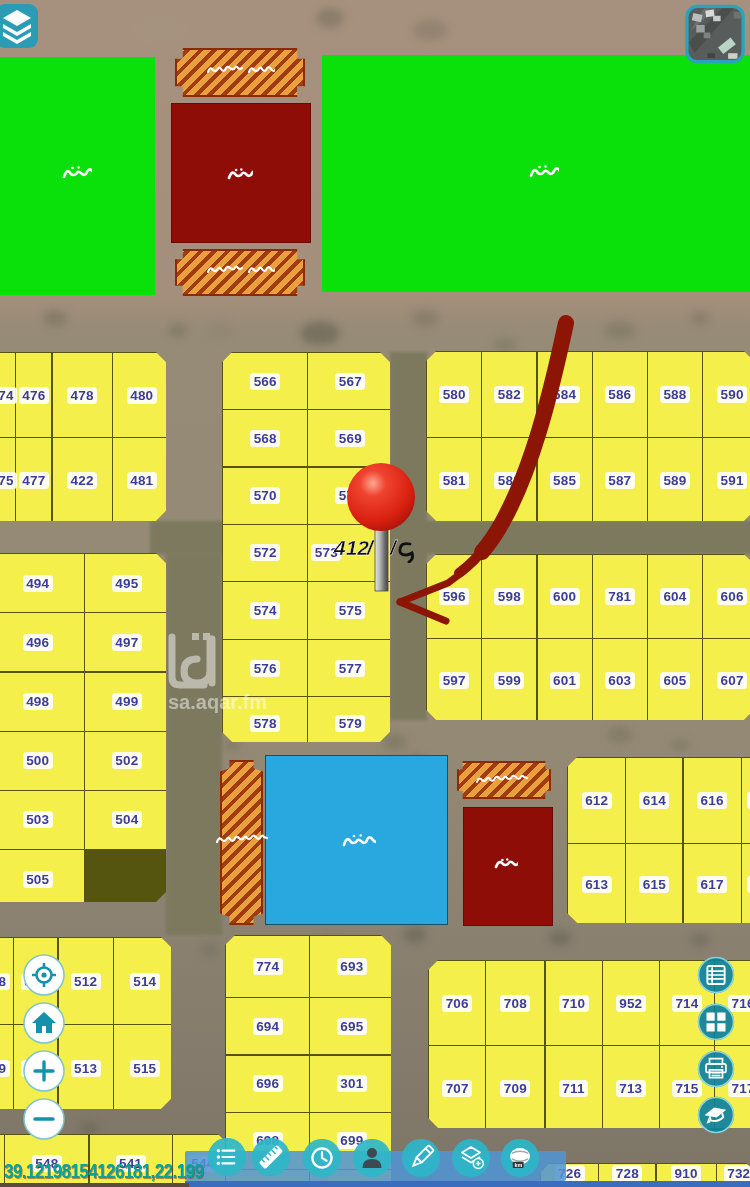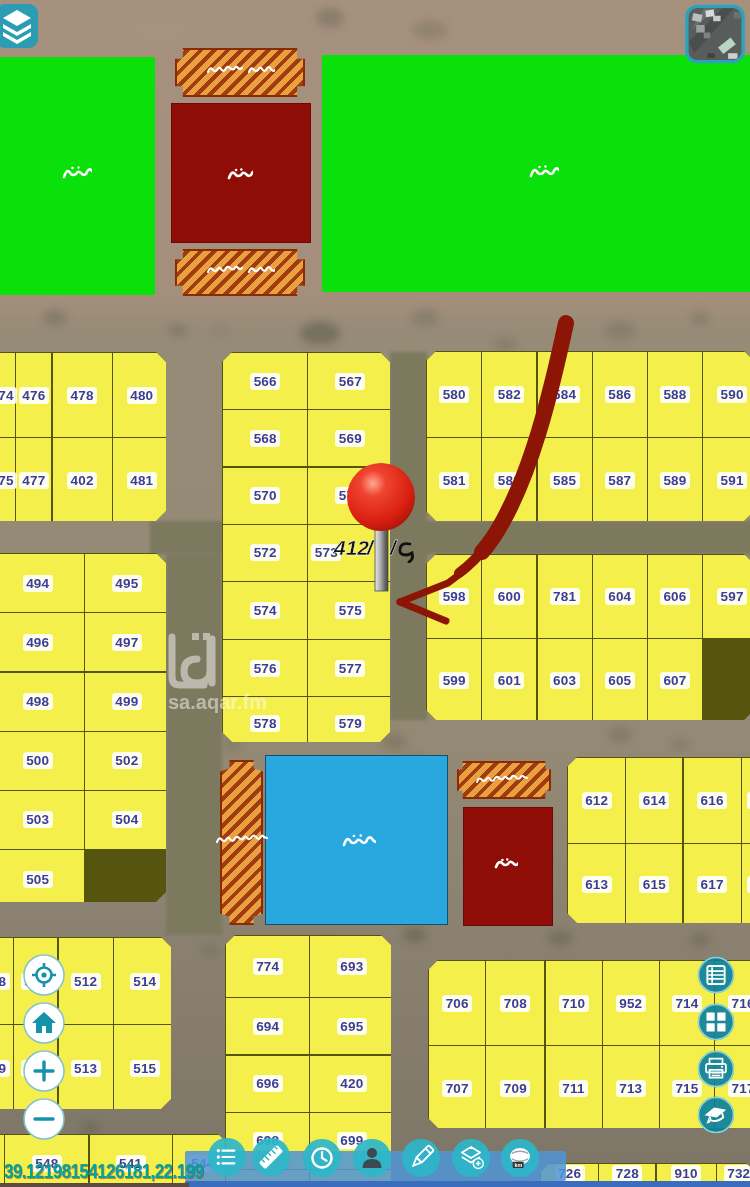--- a/index.html
+++ b/index.html
@@ -104,21 +104,21 @@
 <div class="cell">
         <span class="num">480</span>
       </div>
 <div class="cell">
         <span class="num" style="transform:translateX(9px)">475</span>
       </div>
 <div class="cell">
         <span class="num">477</span>
       </div>
 <div class="cell">
-        <span class="num">402</span>
+        <span class="num">422</span>
       </div>
 <div class="cell">
         <span class="num">481</span>
       </div>
 </div>
 
 <div class="blk" style="left:222px;top:352px;width:168px;height:390px;grid-template-columns:84px 84px;grid-template-rows:56px 56px 56px 56px 57px 56px 53px;z-index:2;clip-path:polygon(10px 0,calc(100% - 10px) 0,100% 10px,100% calc(100% - 10px),calc(100% - 10px) 100%,10px 100%,0 calc(100% - 10px),0 10px)">
 <div class="cell">
         <span class="num">566</span>
       </div>
@@ -232,20 +232,23 @@
       </div>
 <div class="cell">
         <span class="num">504</span>
       </div>
 <div class="cell">
         <span class="num">505</span>
       </div>
 </div>
 
 <div class="blk" style="left:426px;top:554px;width:328px;height:166px;grid-template-columns:54px 54px 54px 54px 54px 58px;grid-template-rows:83px 83px;z-index:2;clip-path:polygon(10px 0,calc(100% - 10px) 0,100% 10px,100% calc(100% - 10px),calc(100% - 10px) 100%,10px 100%,0 calc(100% - 10px),0 10px)">
+<div class="cell">
+        <span class="num">596</span>
+      </div>
 <div class="cell">
         <span class="num">598</span>
       </div>
 <div class="cell">
         <span class="num">600</span>
       </div>
 <div class="cell">
         <span class="num">781</span>
       </div>
 <div class="cell">
@@ -325,21 +328,21 @@
 <div class="cell">
         <span class="num">694</span>
       </div>
 <div class="cell">
         <span class="num">695</span>
       </div>
 <div class="cell">
         <span class="num">696</span>
       </div>
 <div class="cell">
-        <span class="num">420</span>
+        <span class="num">301</span>
       </div>
 <div class="cell">
         <span class="num">698</span>
       </div>
 <div class="cell">
         <span class="num">699</span>
       </div>
 <div class="cell"></div>
 <div class="cell"></div>
 </div>

